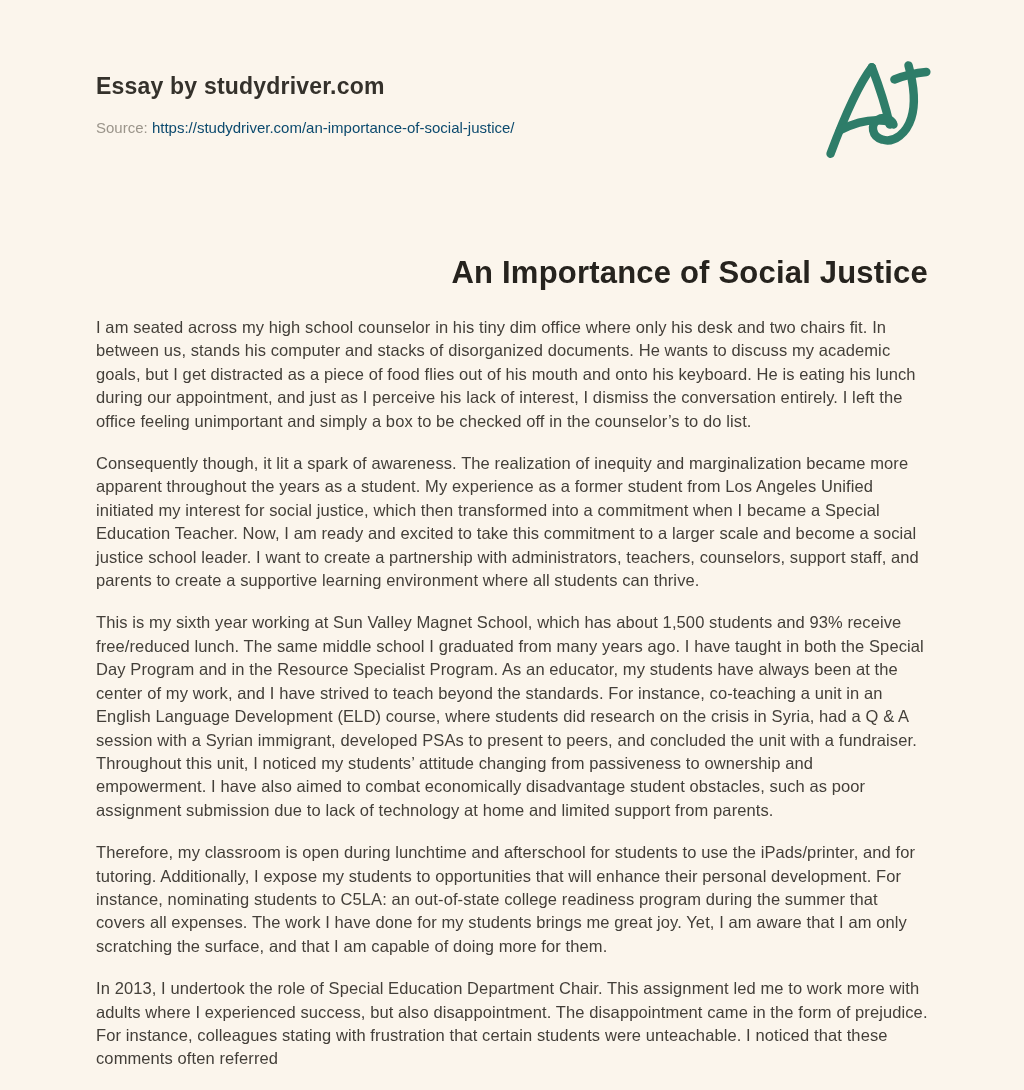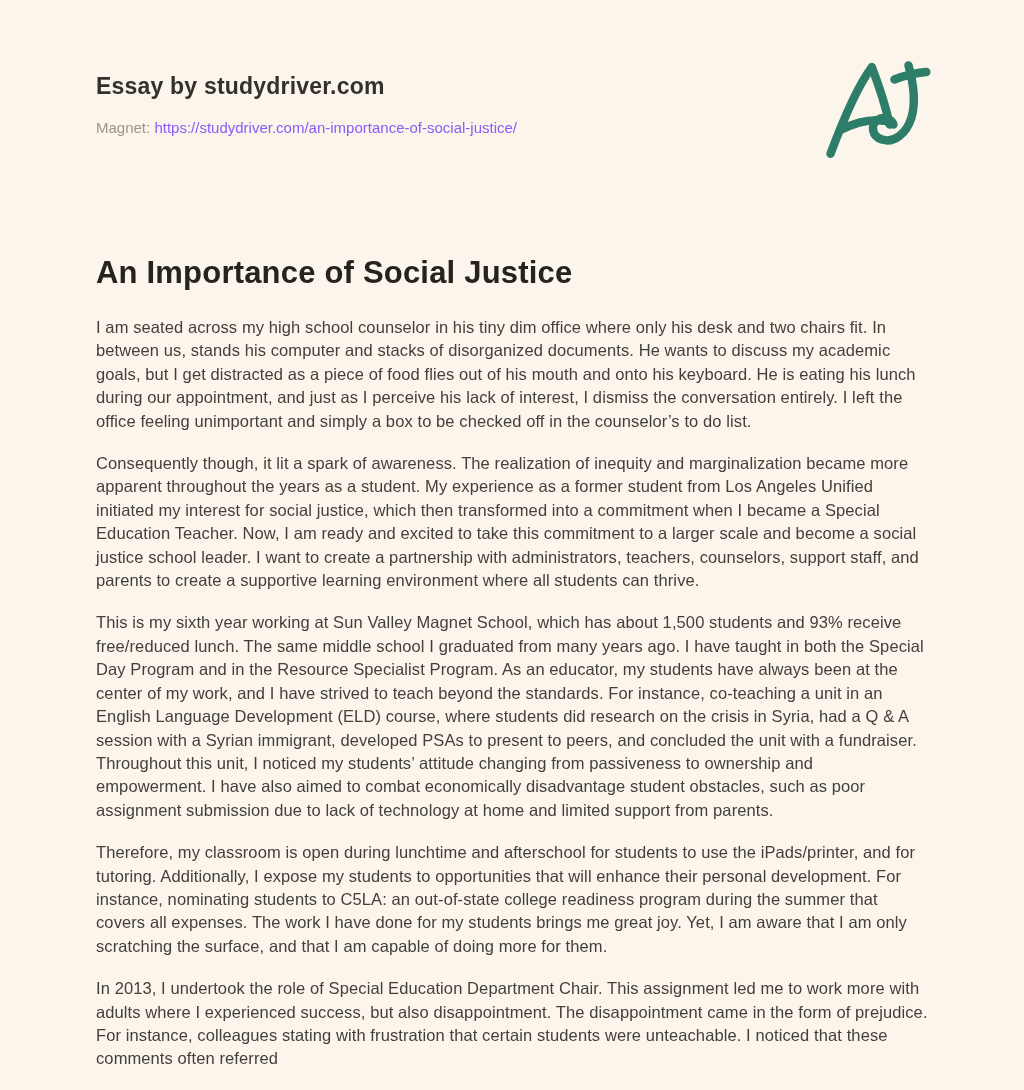--- a/index.html
+++ b/index.html
@@ -28,21 +28,21 @@
     letter-spacing: 0.2px;
     color: #34312b;
   }
   .source-line {
     margin: 17px 0 0 0;
     font-size: 15px;
     line-height: 21px;
     color: #9b958b;
   }
   .source-line a {
-    color: #8b5cf6;
+    color: #0c4a6e;
     text-decoration: none;
     cursor: pointer;
   }
   .logo {
     position: absolute;
     top: 56px;
     right: 84px;
     width: 125px;
     height: 108px;
   }
@@ -51,38 +51,39 @@
     width: 100%;
     height: 100%;
   }
   .article-title {
     margin: 116px 0 25px 0;
     font-size: 31px;
     line-height: 37px;
     font-weight: 600;
     letter-spacing: 0.2px;
     color: #26231e;
+    text-align: right;
   }
   .essay-paragraph {
     margin: 16px 0 19px 0;
     font-size: 16.5px;
     line-height: 23.4px;
     letter-spacing: 0.1px;
     color: #433f39;
   }
 </style>
 </head>
 <body>
 
 <div class="page">
 
   <header>
     <h1 class="essay-by">Essay by studydriver.com</h1>
     <p class="source-line">
-      <span>Magnet:</span>
+      <span>Source:</span>
       <a href="#">https://studydriver.com/an-importance-of-social-justice/</a>
     </p>
 
     <div class="logo">
       <svg viewBox="0 0 120 115" fill="none" stroke="#2e7d69" stroke-width="9" stroke-linecap="round" stroke-linejoin="round">
         <path d="M10 104 C22 72 40 30 54 12"></path>
         <path d="M54 12 C62 33 69 55 73 73"></path>
         <path d="M20 79 C42 68 60 66 76 71"></path>
         <path d="M93 10 C98 28 101 50 96 66 C91 82 78 93 65 89 C54 86 52 73 60 68 C67 64 75 67 77 73"></path>
         <path d="M78 25 C88 21 100 18 112 17"></path>

